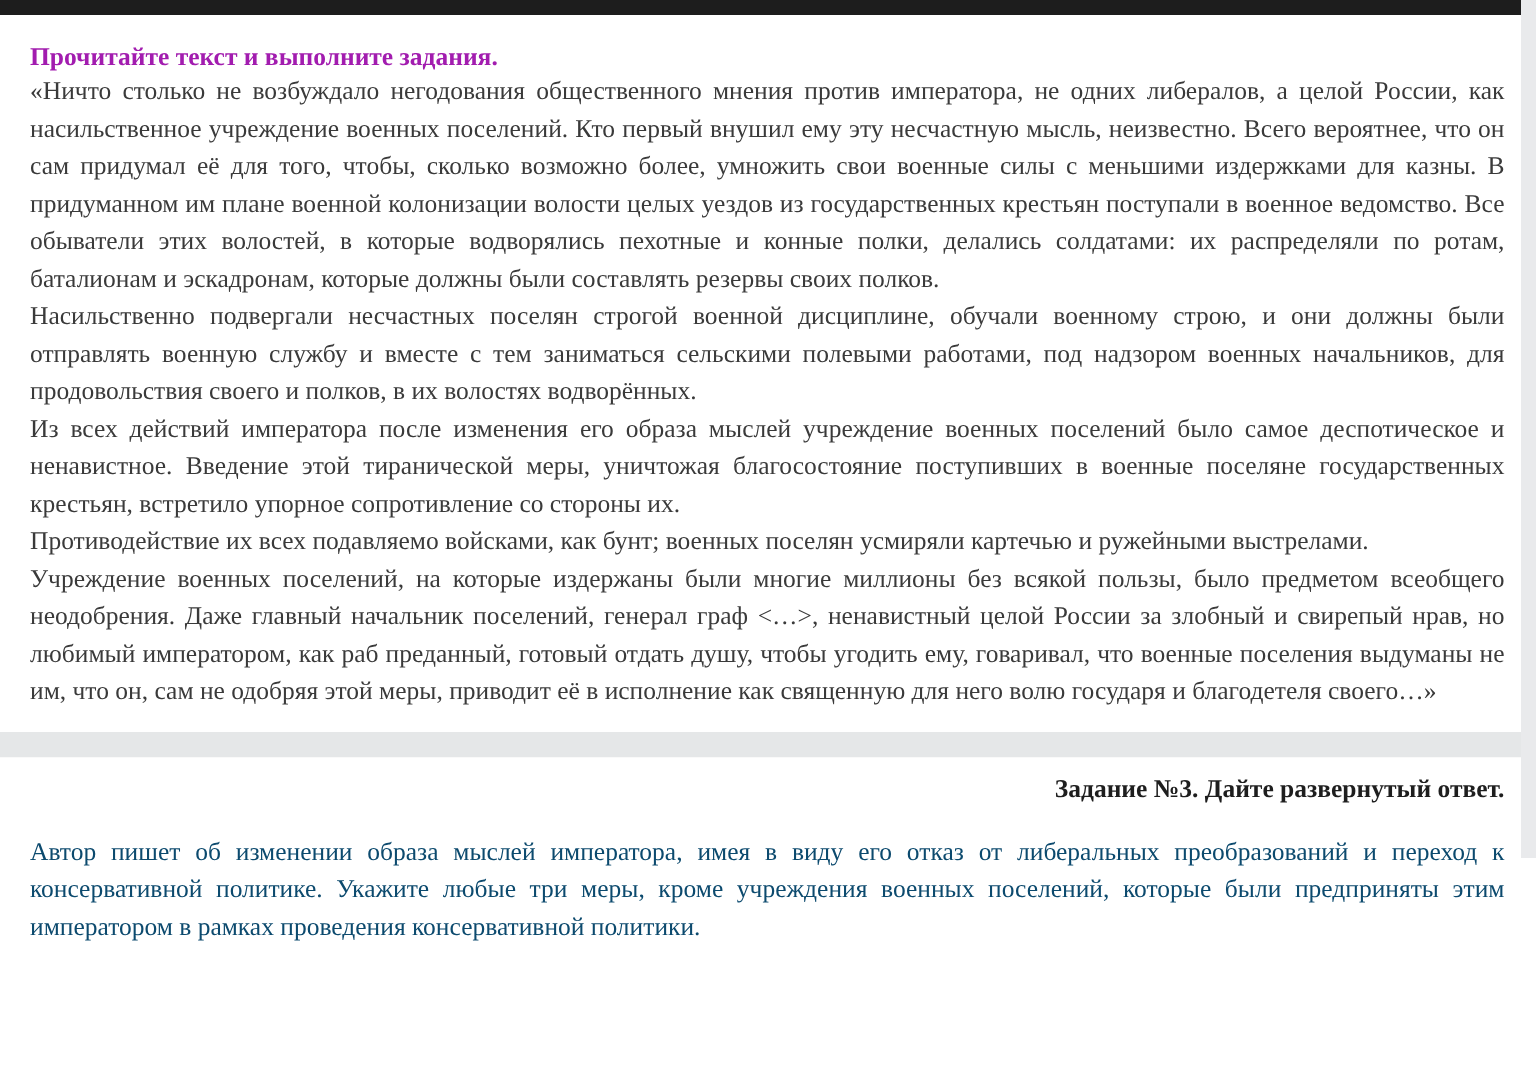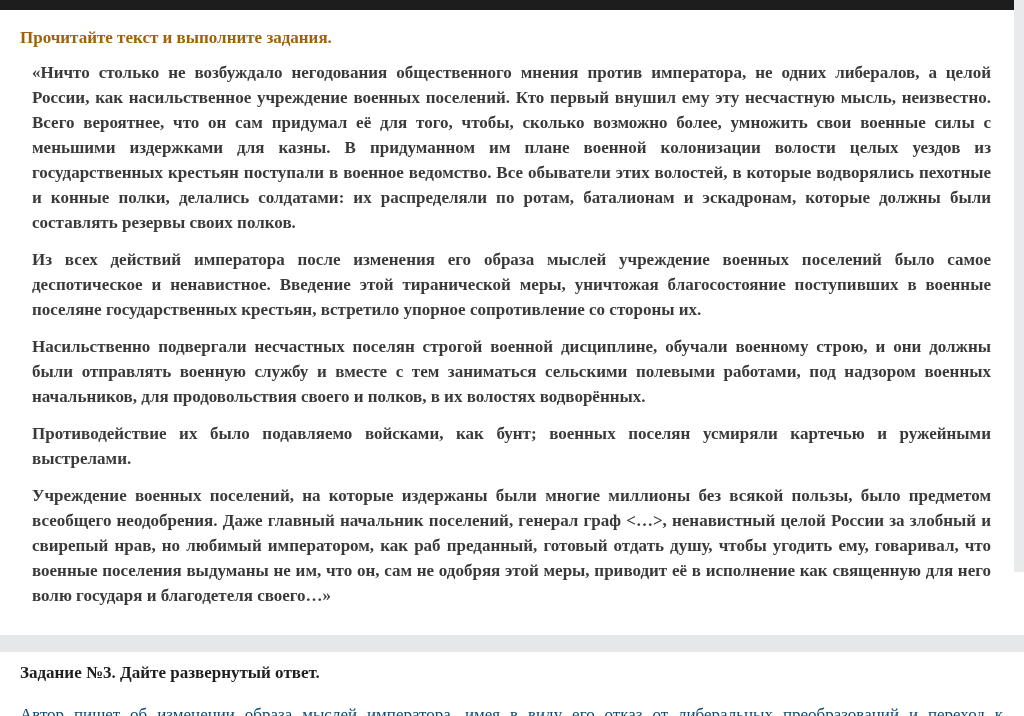--- a/index.html
+++ b/index.html
@@ -29,74 +29,74 @@
     z-index: 5;
   }
   .passage-section {
     background: #ffffff;
     padding: 18px 21px 15px 20px;
   }
   .instruction {
     font-size: 17px;
     line-height: 20px;
     font-weight: bold;
-    color: #a16207;
+    color: #a21caf;
     margin: 0;
   }
   .source-line {
     font-style: italic;
     font-size: 17px;
     line-height: 20px;
     color: #3a3a3a;
     margin: 22px 0 9px 0;
   }
   .passage p {
-    margin: 12px;
+    margin: 0;
     font-size: 17px;
     line-height: 25px;
     text-align: justify;
     color: #3a3a3a;
-    font-weight: bold;
   }
   .separator-band {
     height: 17px;
     background: #e5e7e8;
   }
   .task-section {
     background: #ffffff;
     padding: 11px 21px 0 20px;
   }
   .task-heading {
     font-size: 17px;
     line-height: 20px;
     font-weight: bold;
     color: #1e1e1e;
     margin: 0;
+    text-align: right;
   }
   .task-body {
     margin: 19px 0 0 0;
     font-size: 17px;
     line-height: 25px;
     text-align: justify;
     color: #0c4a6e;
   }
 </style>
 </head>
 <body>
 
 <div class="topbar"></div>
 <div class="scroll-strip"></div>
 
 <div class="passage-section">
   <p class="instruction">Прочитайте текст и выполните задания.</p>
   <div class="passage">
     <p>«Ничто столько не возбуждало негодования общественного мнения против императора, не одних либералов, а целой России, как насильственное учреждение военных поселений. Кто первый внушил ему эту несчастную мысль, неизвестно. Всего вероятнее, что он сам придумал её для того, чтобы, сколько возможно более, умножить свои военные силы с меньшими издержками для казны. В придуманном им плане военной колонизации волости целых уездов из государственных крестьян поступали в военное ведомство. Все обыватели этих волостей, в которые водворялись пехотные и конные полки, делались солдатами: их распределяли по ротам, баталионам и эскадронам, которые должны были составлять резервы своих полков.</p>
+    <p>Насильственно подвергали несчастных поселян строгой военной дисциплине, обучали военному строю, и они должны были отправлять военную службу и вместе с тем заниматься сельскими полевыми работами, под надзором военных начальников, для продовольствия своего и полков, в их волостях водворённых.</p>
     <p>Из всех действий императора после изменения его образа мыслей учреждение военных поселений было самое деспотическое и ненавистное. Введение этой тиранической меры, уничтожая благосостояние поступивших в военные поселяне государственных крестьян, встретило упорное сопротивление со стороны их.</p>
-    <p>Насильственно подвергали несчастных поселян строгой военной дисциплине, обучали военному строю, и они должны были отправлять военную службу и вместе с тем заниматься сельскими полевыми работами, под надзором военных начальников, для продовольствия своего и полков, в их волостях водворённых.</p>
-    <p>Противодействие их было подавляемо войсками, как бунт; военных поселян усмиряли картечью и ружейными выстрелами.</p>
+    <p>Противодействие их всех подавляемо войсками, как бунт; военных поселян усмиряли картечью и ружейными выстрелами.</p>
     <p>Учреждение военных поселений, на которые издержаны были многие миллионы без всякой пользы, было предметом всеобщего неодобрения. Даже главный начальник поселений, генерал граф &lt;…&gt;, ненавистный целой России за злобный и свирепый нрав, но любимый императором, как раб преданный, готовый отдать душу, чтобы угодить ему, говаривал, что военные поселения выдуманы не им, что он, сам не одобряя этой меры, приводит её в исполнение как священную для него волю государя и благодетеля своего…»</p>
   </div>
 </div>
 
 <div class="separator-band"></div>
 
 <div class="task-section">
   <p class="task-heading">Задание №3. Дайте развернутый ответ.</p>
   <p class="task-body">Автор пишет об изменении образа мыслей императора, имея в виду его отказ от либеральных преобразований и переход к консервативной политике. Укажите любые три меры, кроме учреждения военных поселений, которые были предприняты этим императором в рамках проведения консервативной политики.</p>
 </div>

